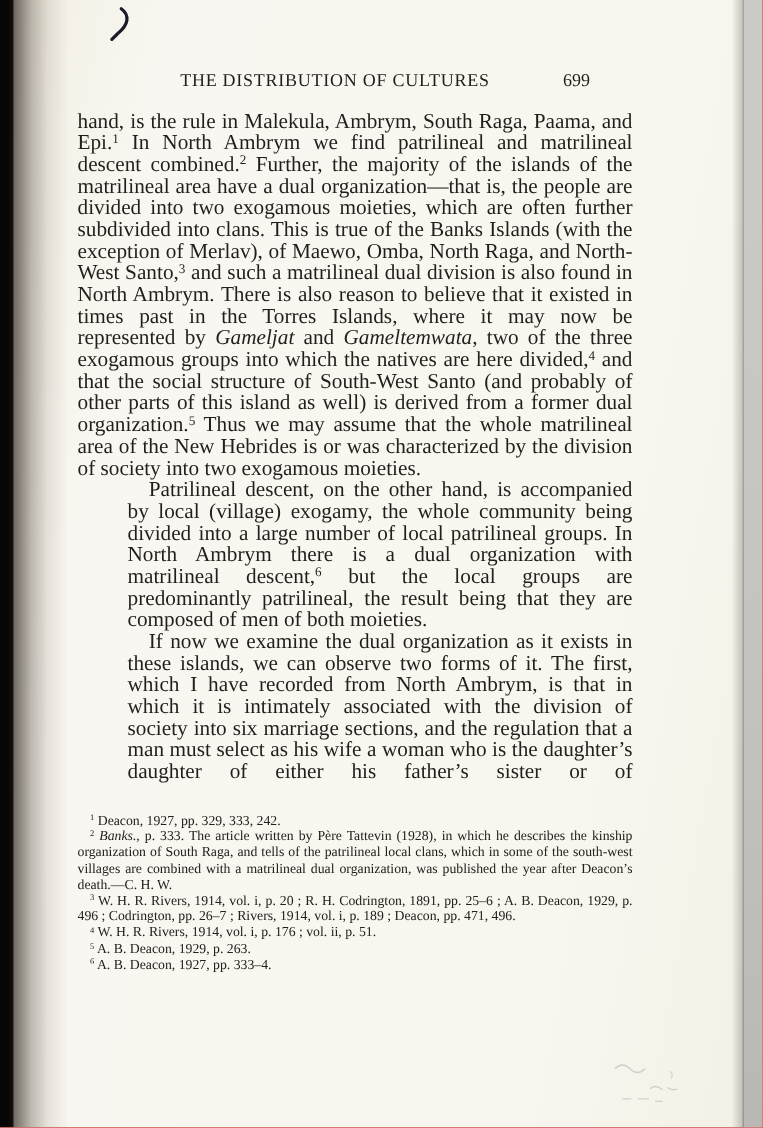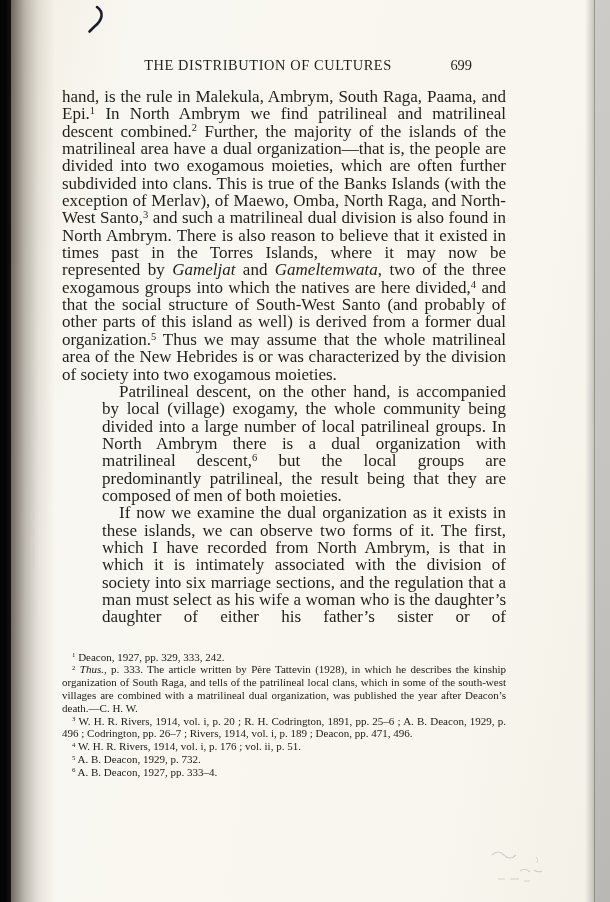--- a/index.html
+++ b/index.html
@@ -51,24 +51,24 @@
     </header>
 
     <main class="body-text">
       <p class="para"><span>hand, is the rule in Malekula, Ambrym, South Raga, Paama, and Epi.</span><sup>1</sup><span> In North Ambrym we find patrilineal and matrilineal descent combined.</span><sup>2</sup><span> Further, the majority of the islands of the matrilineal area have a dual organization—that is, the people are divided into two exogamous moieties, which are often further subdivided into clans. This is true of the Banks Islands (with the exception of Merlav), of Maewo, Omba, North Raga, and North-West Santo,</span><sup>3</sup><span> and such a matrilineal dual division is also found in North Ambrym. There is also reason to believe that it existed in times past in the Torres Islands, where it may now be represented by </span><span class="it">Gameljat</span><span> and </span><span class="it">Gameltemwata</span><span>, two of the three exogamous groups into which the natives are here divided,</span><sup>4</sup><span> and that the social structure of South-West Santo (and probably of other parts of this island as well) is derived from a former dual organization.</span><sup>5</sup><span> Thus we may assume that the whole matrilineal area of the New Hebrides is or was characterized by the division of society into two exogamous moieties.</span></p>
       <p class="para indent"><span>Patrilineal descent, on the other hand, is accompanied by local (village) exogamy, the whole community being divided into a large number of local patrilineal groups. In North Ambrym there is a dual organization with matrilineal descent,</span><sup>6</sup><span> but the local groups are predominantly patrilineal, the result being that they are composed of men of both moieties.</span></p>
       <p class="para indent cont"><span>If now we examine the dual organization as it exists in these islands, we can observe two forms of it. The first, which I have recorded from North Ambrym, is that in which it is intimately associated with the division of society into six marriage sections, and the regulation that a man must select as his wife a woman who is the daughter’s daughter of either his father’s sister or of</span></p>
     </main>
 
     <section class="footnotes">
       <p class="fn"><sup>1</sup><span> Deacon, 1927, pp. 329, 333, 242.</span></p>
-      <p class="fn"><sup>2</sup><span class="it"> Thus.</span><span>, p. 333. The article written by Père Tattevin (1928), in which he describes the kinship organization of South Raga, and tells of the patrilineal local clans, which in some of the south-west villages are combined with a matrilineal dual organization, was published the year after Deacon’s death.—C. H. W.</span></p>
+      <p class="fn"><sup>2</sup><span class="it"> Banks.</span><span>, p. 333. The article written by Père Tattevin (1928), in which he describes the kinship organization of South Raga, and tells of the patrilineal local clans, which in some of the south-west villages are combined with a matrilineal dual organization, was published the year after Deacon’s death.—C. H. W.</span></p>
       <p class="fn"><sup>3</sup><span> W. H. R. Rivers, 1914, vol. i, p. 20 ; R. H. Codrington, 1891, pp. 25–6 ; A. B. Deacon, 1929, p. 496 ; Codrington, pp. 26–7 ; Rivers, 1914, vol. i, p. 189 ; Deacon, pp. 471, 496.</span></p>
       <p class="fn"><sup>4</sup><span> W. H. R. Rivers, 1914, vol. i, p. 176 ; vol. ii, p. 51.</span></p>
-      <p class="fn"><sup>5</sup><span> A. B. Deacon, 1929, p. 732.</span></p>
+      <p class="fn"><sup>5</sup><span> A. B. Deacon, 1929, p. 263.</span></p>
       <p class="fn"><sup>6</sup><span> A. B. Deacon, 1927, pp. 333–4.</span></p>
     </section>
 
   </div>
 
   <div class="spine"></div>
   <div class="gutter"></div>
   <div class="edge-shadow"></div>
   <div class="scan-edge"></div>
 

